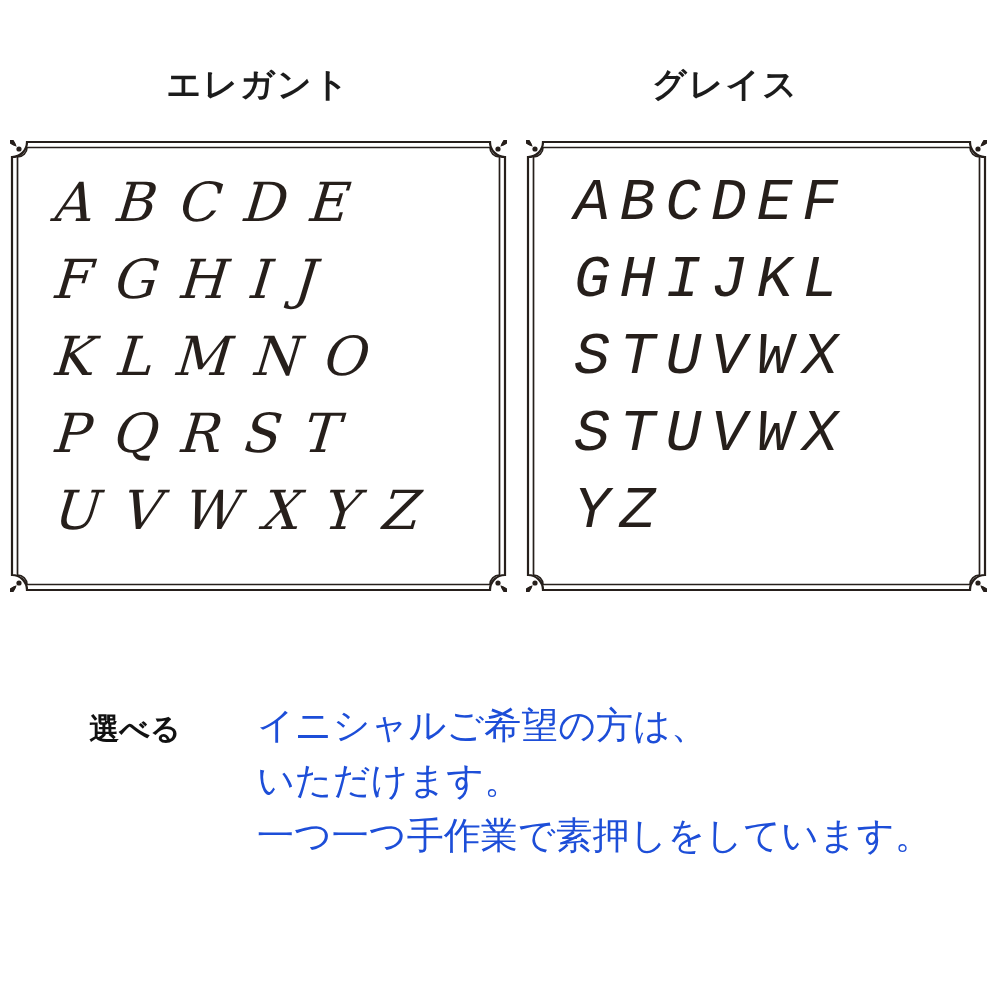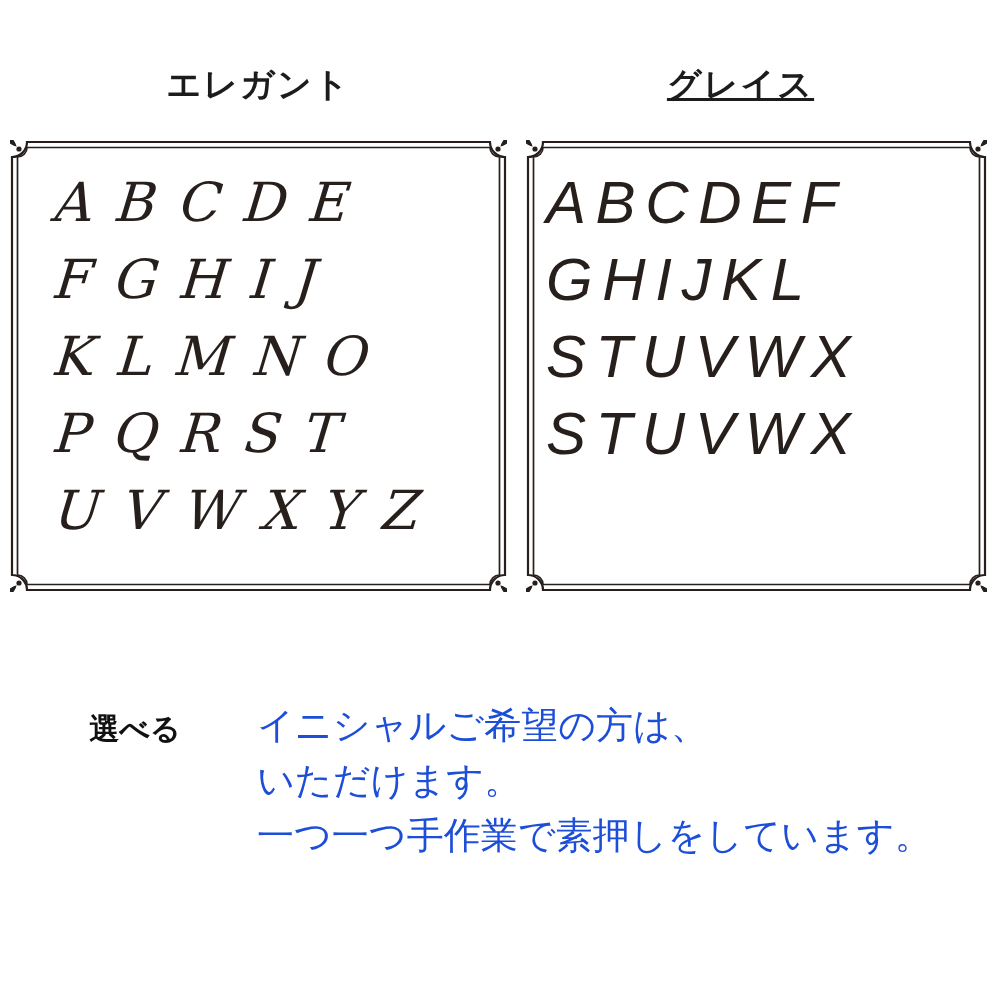--- a/index.html
+++ b/index.html
@@ -14,21 +14,21 @@
   .panel-title{
     position:absolute;
     top:62px;
     text-align:center;
     font-size:34px;
     font-weight:bold;
     letter-spacing:2px;
     color:#1c1c1c;
   }
   .panel-title.left{left:10px;width:497px;}
-  .panel-title.right{left:510px;width:461px;text-decoration:underline;}
+  .panel-title.right{left:495px;width:461px;}
   .frame-box{
     position:absolute;
     top:140px;
     height:452px;
   }
   .frame-box.left{left:10px;width:497px;}
   .frame-box.right{left:526px;width:461px;}
   .frame-box svg{position:absolute;left:0;top:0;}
   .letters{
     position:absolute;left:0;top:0;right:0;bottom:0;
@@ -44,22 +44,22 @@
     padding-left:46px;
     font-family:"DejaVu Serif",serif;
     font-style:italic;
     font-size:54px;
     letter-spacing:0.42em;
     color:#261f1b;
     transform:skewX(-6deg);
     transform-origin:left center;
   }
   .grace .row{
-    padding-left:20px;
-    font-family:Liberation Sans, sans-serif;
+    padding-left:48px;
+    font-family:Liberation Mono, monospace;
     font-style:italic;
     font-size:60px;
     letter-spacing:0.16em;
     color:#261f1b;
   }
   .footer-label{
     position:absolute;
     left:52px;top:700px;width:166px;
     text-align:center;
     font-weight:bold;
@@ -142,20 +142,21 @@
           <path d="M0.5,0.5 C-5,-1 -9,-5 -9.5,-11 C-5.5,-10.5 -1.5,-6 0.5,0.5 Z" fill="#261f1b"></path>
           <path d="M0.5,0.5 C-1,-5 -5,-9 -11,-9.5 C-10.5,-5.5 -6,-1.5 0.5,0.5 Z" fill="#261f1b"></path>
           <circle cx="3" cy="3" r="2.6" fill="#261f1b"></circle>
         </g>
       </svg>
     <div class="letters grace">
       <div class="row">ABCDEF</div>
       <div class="row">GHIJKL</div>
       <div class="row">STUVWX</div>
       <div class="row">STUVWX</div>
+      <div class="row">YZ</div>
     </div>
   </div>
 
   <div class="footer-label">
     <div>選べる</div>
   </div>
 
   <div class="footer-text">
     <p>イニシャルご希望の方は、</p>
     <p>いただけます。</p>

